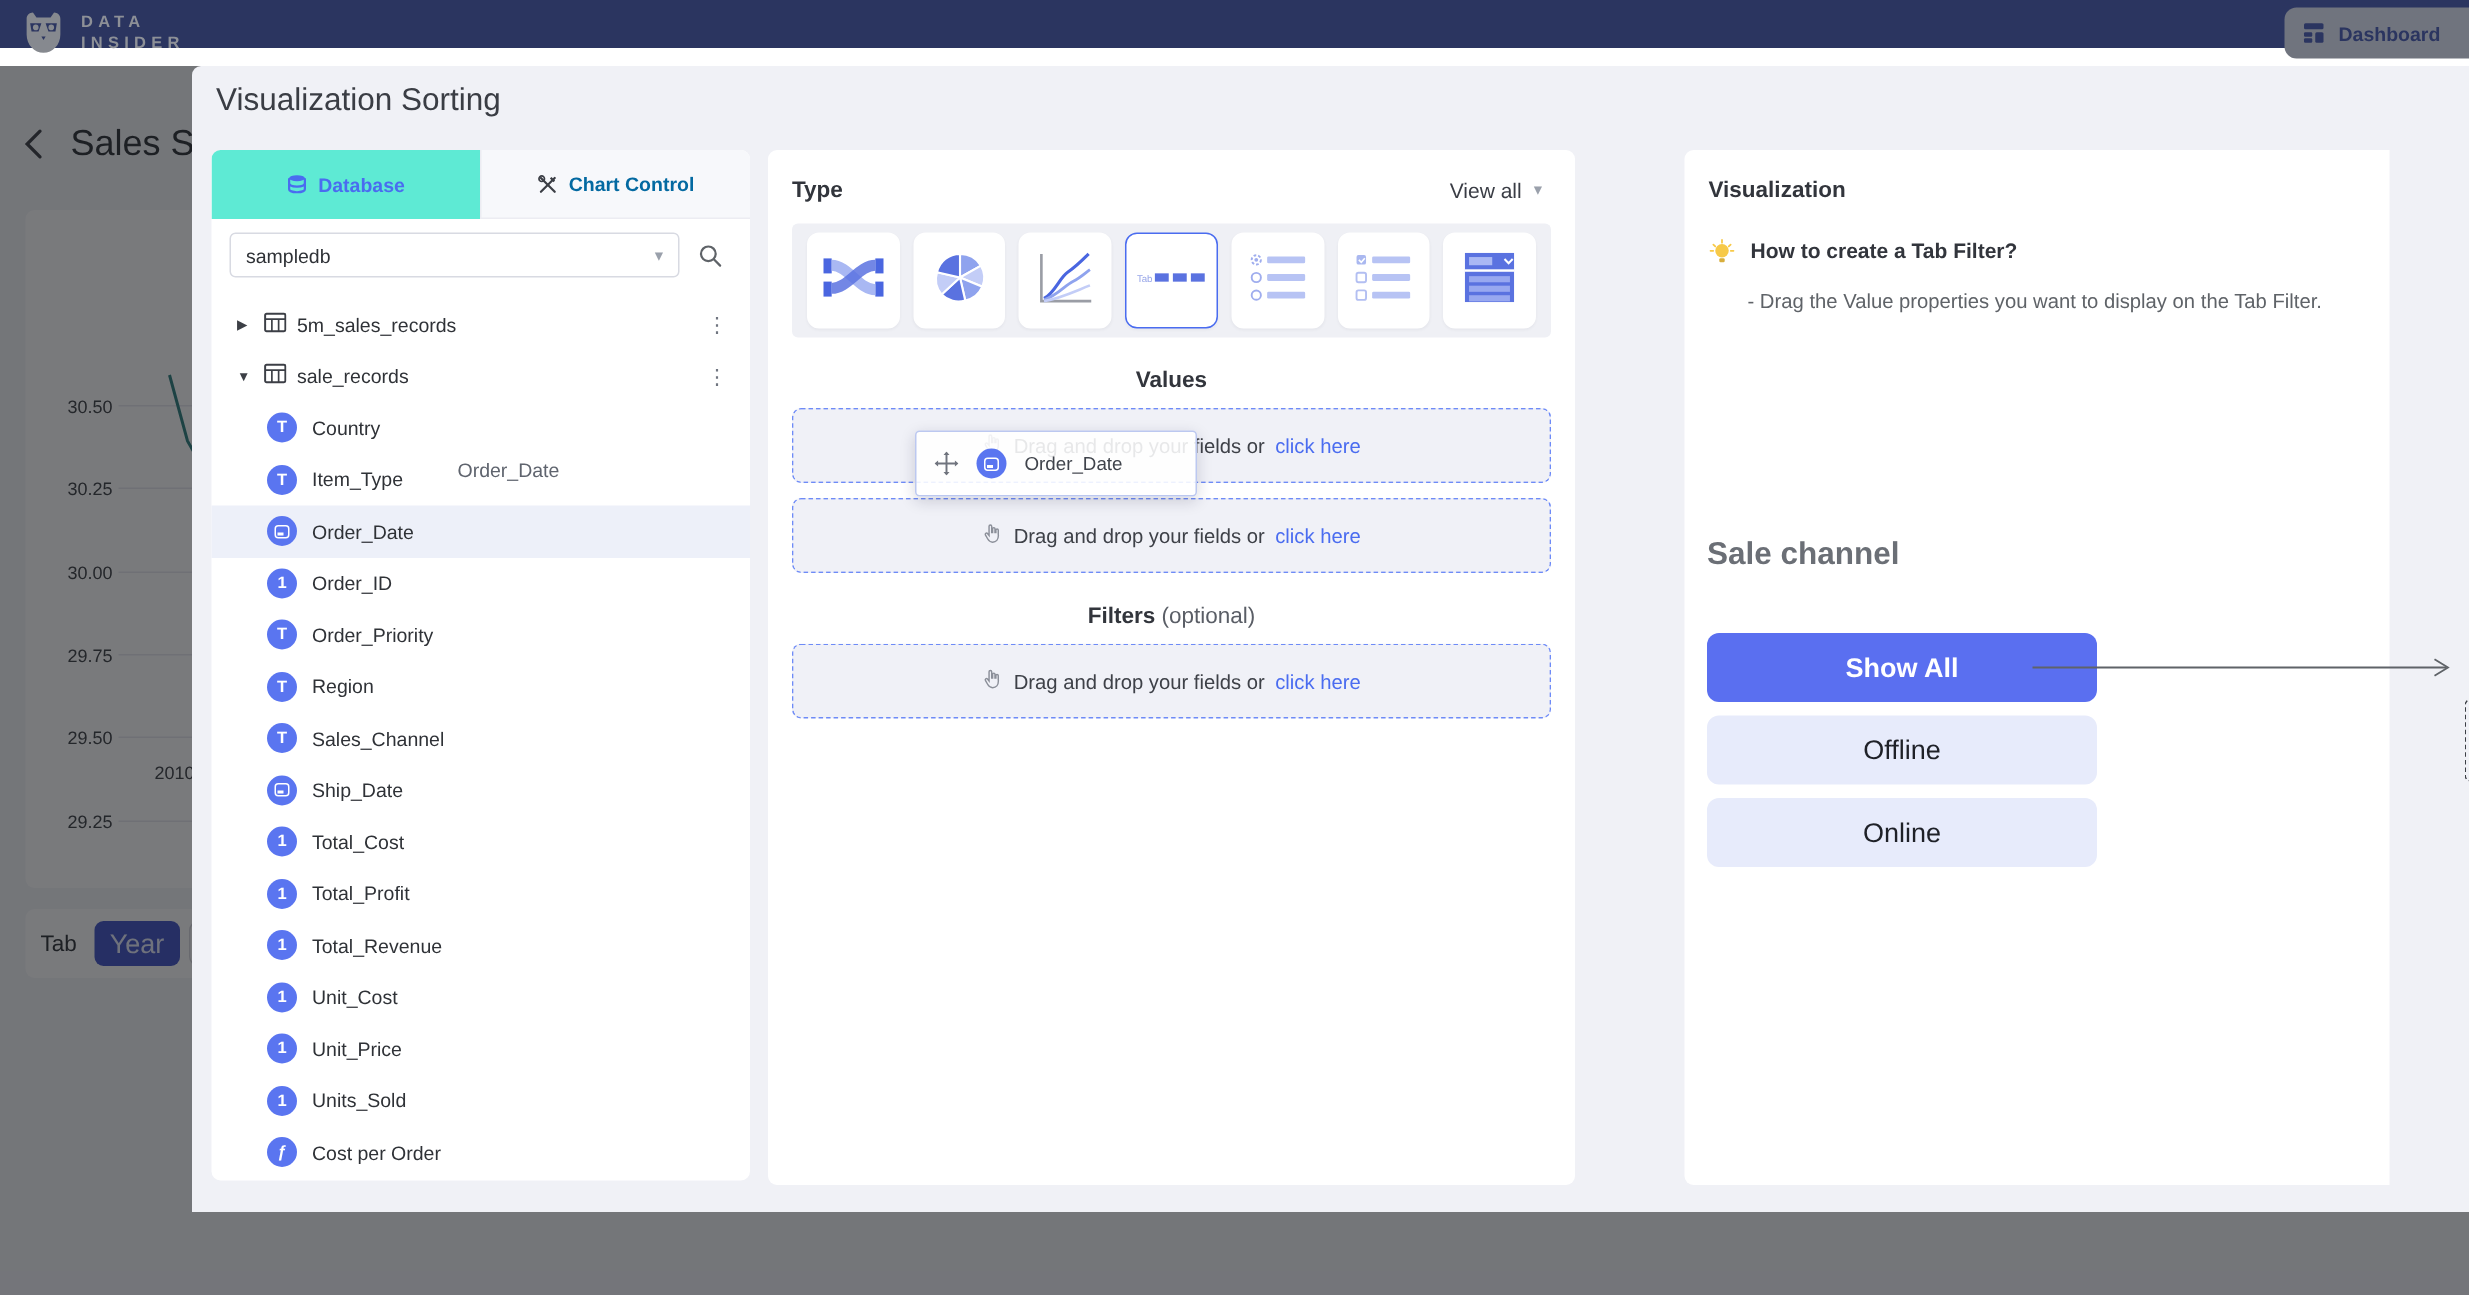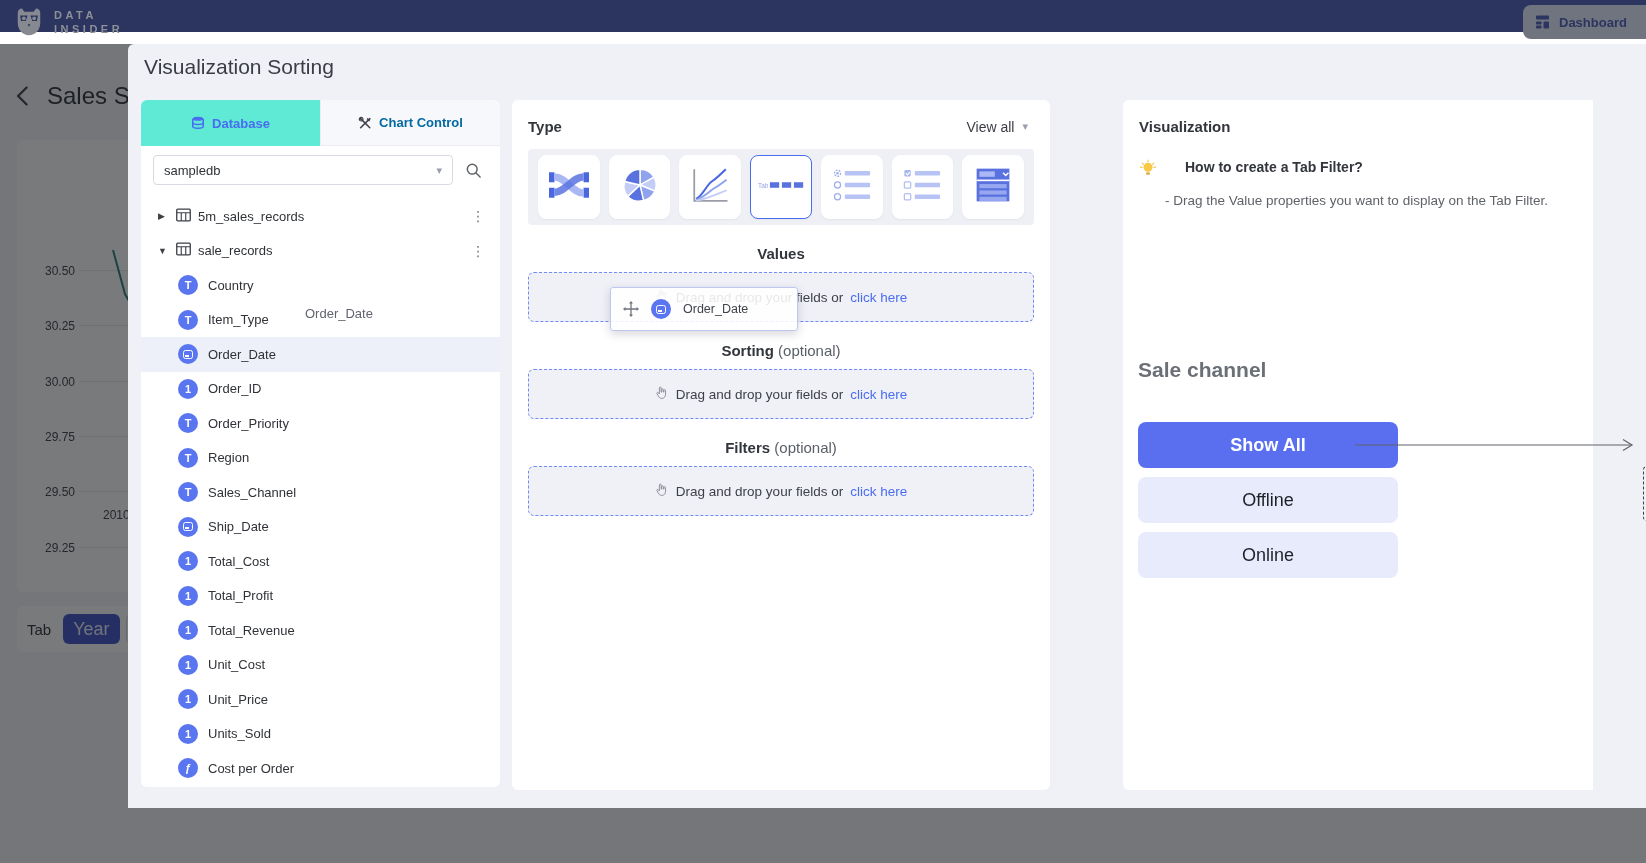--- a/index.html
+++ b/index.html
@@ -80,21 +80,21 @@
   .sec-title2 { padding:20px 16px 0 16px; font-size:15px; font-weight:bold; color:#32353c; }
   .drag-card { position:absolute; left:98px; top:187px; width:188px; height:44px; background:rgba(255,255,255,.88);
     border:1px solid #bcc8f0; border-radius:3px; box-shadow:0 3px 10px rgba(30,30,60,.18);
     display:flex; align-items:center; gap:12px; padding:0 12px; z-index:4; }
   .drag-card .f-icon2 { width:20px; height:20px; border-radius:50%; background:#5a75f0; display:flex;
     align-items:center; justify-content:center; }
   .drag-card .lbl { font-size:12.5px; color:#3f434b; }
 
   
   .viz-head { padding:18px 0 0 16px; font-size:15px; font-weight:bold; color:#32353c; }
-  .tip { padding:24px 16px 0 16px; display:flex; gap:28px; align-items:flex-start; }
+  .tip { padding:24px 16px 0 16px; display:flex; gap:10px; align-items:flex-start; }
   .tip-title { font-size:14px; font-weight:bold; color:#32353c; }
   .tip-body { padding:14px 0 0 42px; font-size:13.5px; color:#5f6368; }
   .preview-title { position:absolute; left:15px; top:258px; font-size:21px; font-weight:bold; color:#6b6f76; }
   .pv-btn { position:absolute; left:15px; width:260px; height:46px; border-radius:8px; display:flex;
     align-items:center; justify-content:center; font-size:18px; cursor:pointer; }
   .pv-btn.active { background:#5a6ff0; color:#fff; font-weight:bold; }
   .pv-btn.idle { background:#e7ebfb; color:#1f2128; }
   .ann-arrow { position:absolute; left:230px; top:336px; }
   .ann-value { position:absolute; left:524px; top:334px; font-size:20px; font-weight:bold; color:#3c3f46; white-space:nowrap; }
   .ann-box { position:absolute; left:520px; top:366px; width:140px; height:55px; border:1.5px dashed #3c3f46;
@@ -386,24 +386,20 @@
     <div class="dz-wrap">
         <div class="dropzone">
       <span class="dz-hand"><svg width="14" height="15" viewBox="0 0 16 17">
               <path d="M6 2.2c.55 0 1 .45 1 1V8h.7V5.1c0-.5.4-.9.9-.9s.9.4.9.9V8h.7V6.1c0-.5.4-.9.9-.9s.9.4.9.9V9c0 .5.1.8.1 1.3 0 2.9-1.7 5-4.4 5-1.9 0-2.9-1-3.8-2.6L2.3 9.9c-.3-.5-.2-1.1.2-1.4.4-.3 1-.2 1.3.2L5 10.2V3.2c0-.55.45-1 1-1z" fill="none" stroke="#8b8f99" stroke-width="1.1"></path>
             </svg></span>
       <span>Drag and drop your fields or</span>
       <span class="dz-link">click here</span>
     </div>
       </div>
 
-    <div class="sec-title2">
-      <span>Sorting</span>
-      <span class="opt" style="font-weight:normal;color:#5a5e66;"> <span>(optional)</span></span>
-    </div>
     <div class="dz-wrap">
         <div class="dropzone">
       <span class="dz-hand"><svg width="14" height="15" viewBox="0 0 16 17">
               <path d="M6 2.2c.55 0 1 .45 1 1V8h.7V5.1c0-.5.4-.9.9-.9s.9.4.9.9V8h.7V6.1c0-.5.4-.9.9-.9s.9.4.9.9V9c0 .5.1.8.1 1.3 0 2.9-1.7 5-4.4 5-1.9 0-2.9-1-3.8-2.6L2.3 9.9c-.3-.5-.2-1.1.2-1.4.4-.3 1-.2 1.3.2L5 10.2V3.2c0-.55.45-1 1-1z" fill="none" stroke="#8b8f99" stroke-width="1.1"></path>
             </svg></span>
       <span>Drag and drop your fields or</span>
       <span class="dz-link">click here</span>
     </div>
       </div>
 

